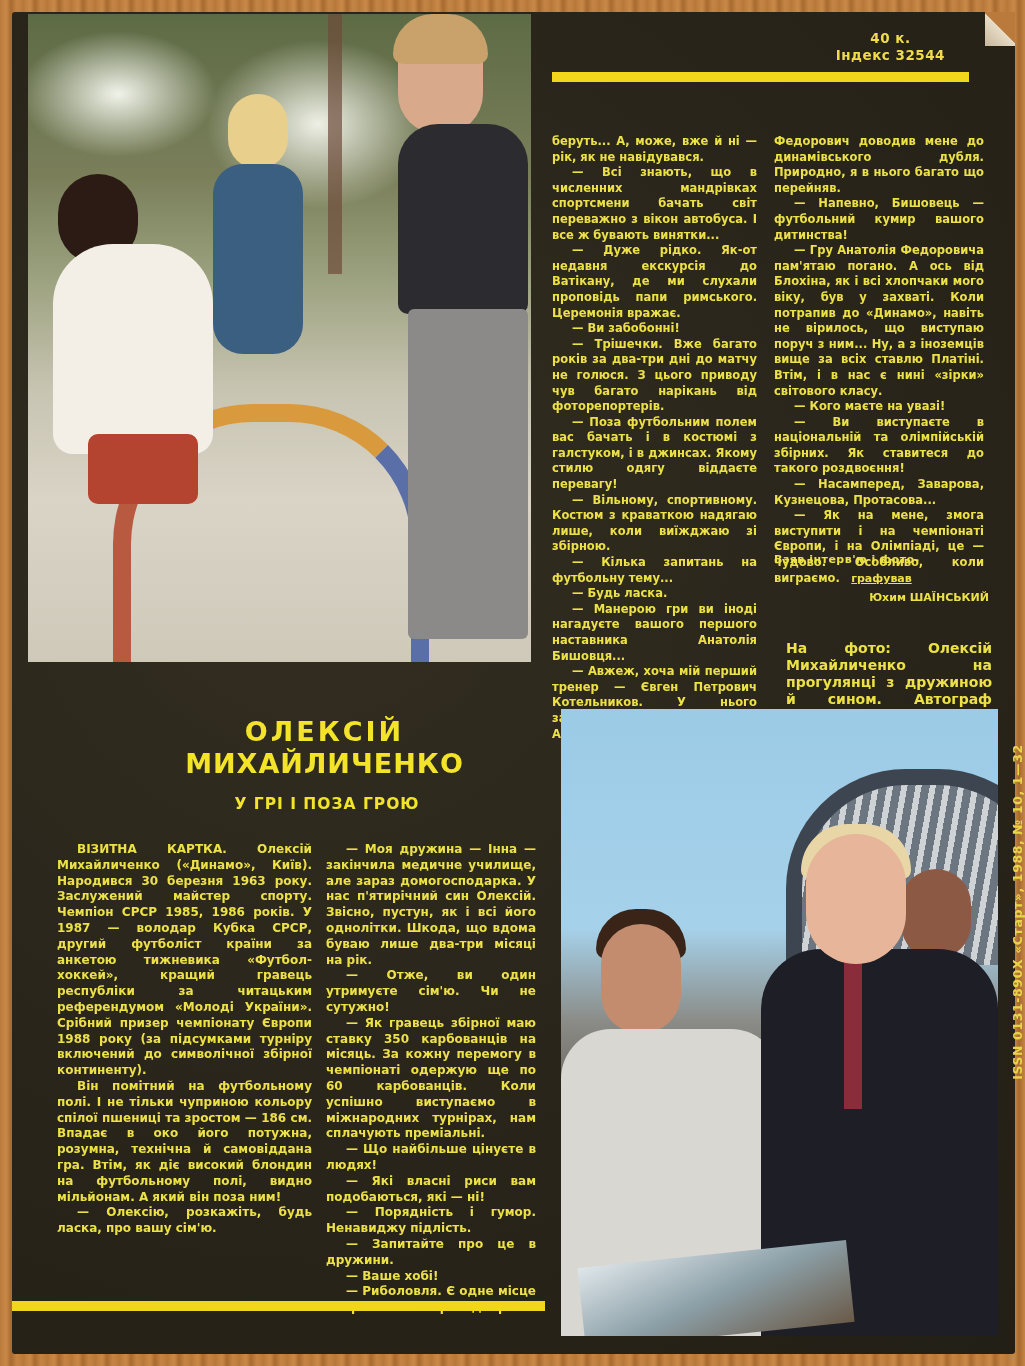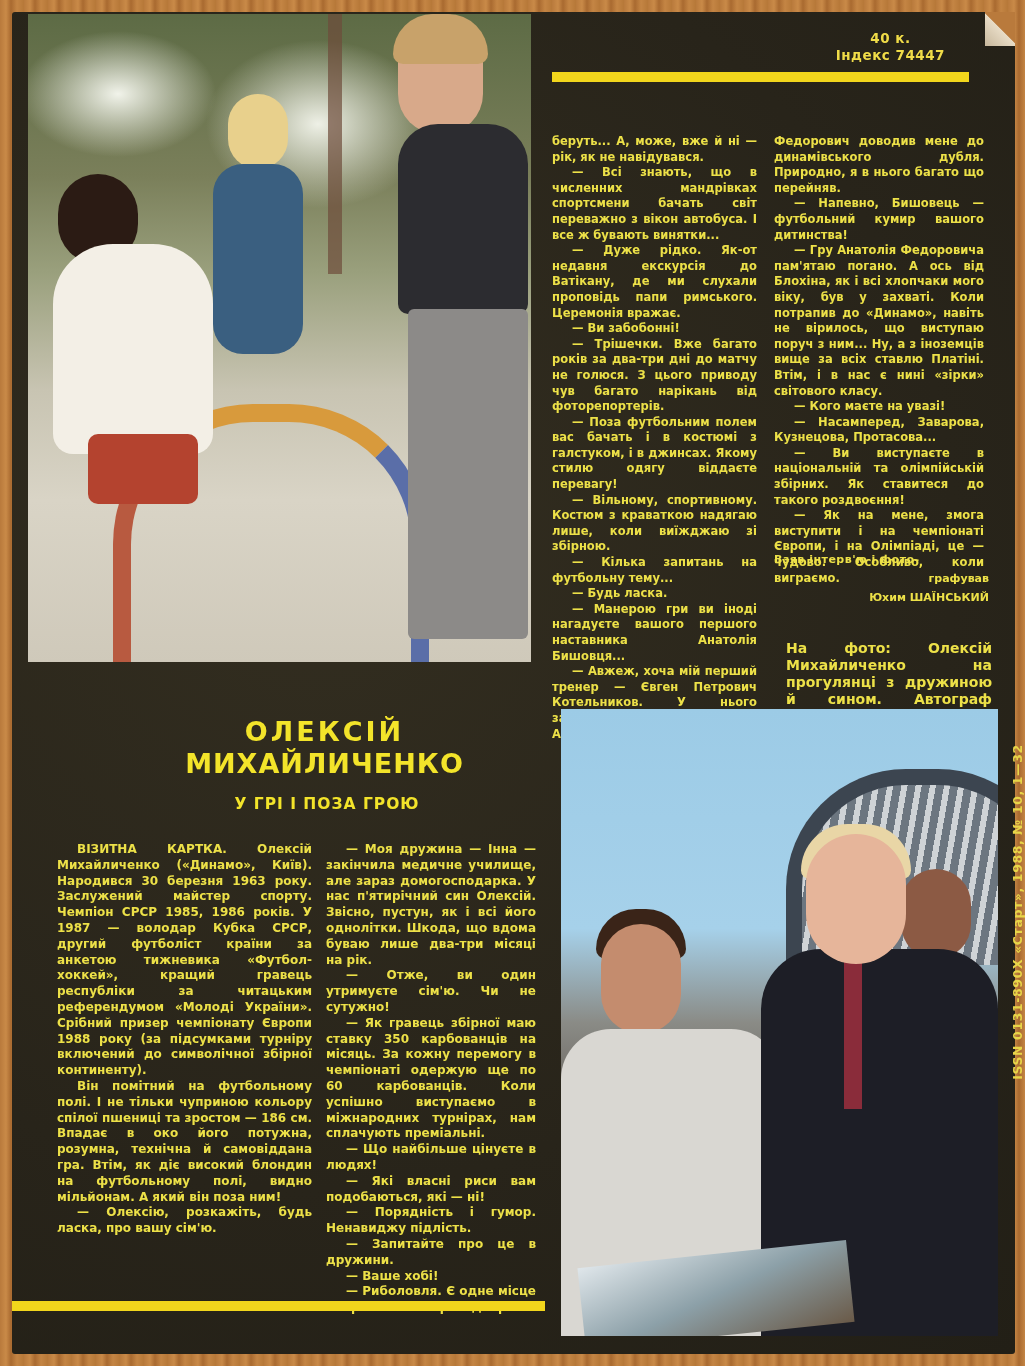--- a/index.html
+++ b/index.html
@@ -60,21 +60,21 @@
   .yellow-rule { position:absolute; height:10px; background:#f2d61c; }
 
   .price { position:absolute; right:70px; top:18px; text-align:center; font-weight:bold; font-size:13.5px; line-height:17px; color:#f0dc48; letter-spacing:0.5px; }
 
   .col { position:absolute; font-weight:bold; font-size:11.5px; line-height:15.6px; color:#ede148; text-align:justify; }
   .col p { margin:0; text-indent:20px; }
   .col p.noindent { text-indent:0; }
 
   .credits { position:absolute; left:762px; top:538px; width:215px; font-weight:bold; font-size:11px; line-height:19px; color:#ede148; }
   .credits .l1 { text-align:left; letter-spacing:0.5px; }
-  .credits .l2 { text-align:right; }
+  .credits .l2 { text-align:center;text-decoration:underline; }
   .credits .l3 { text-align:right; }
   .caption { position:absolute; left:774px; top:628px; width:206px; font-weight:bold; font-size:14px; line-height:17px; color:#ede148; text-align:justify; }
 
   .headline { position:absolute; left:170px; top:704px; width:285px; text-align:center; color:#f3e42a; font-weight:bold; }
   .headline .first { font-size:27px; letter-spacing:3px; line-height:32px; }
   .headline .last { font-size:27px; letter-spacing:1px; line-height:32px; }
   .subhead { position:absolute; left:195px; top:783px; width:240px; text-align:center; color:#f3e42a; font-weight:bold; font-size:15.5px; letter-spacing:1px; }
 
   .spine { position:absolute; left:990px; top:700px; width:30px; height:400px; }
   .spine span { position:absolute; left:15px; top:200px; transform: translate(-50%,-50%) rotate(-90deg); white-space:nowrap; font-weight:bold; font-size:12.5px; color:#e8d648; letter-spacing:0.6px; }
@@ -94,21 +94,21 @@
     <div class="child-head"></div>
     <div class="child"></div>
     <div class="man-head"></div>
     <div class="man-hair"></div>
     <div class="man-shirt"></div>
     <div class="man-pants"></div>
   </div>
 
   <div class="price">
     <div>40 к.</div>
-    <div>Індекс 74447</div>
+    <div>Індекс 32544</div>
   </div>
 
   <div class="yellow-rule" style="left:540px; top:60px; width:417px;"></div>
 
   <div class="col" style="left:540px; top:122px; width:205px;">
     <p class="noindent">беруть... А, може, вже й ні — рік, як не навідувався.</p>
     <p>— Всі знають, що в численних мандрівках спортсмени бачать світ переважно з вікон автобуса. І все ж бувають винятки...</p>
     <p>— Дуже рідко. Як-от недавня екскурсія до Ватікану, де ми слухали проповідь папи римського. Церемонія вражає.</p>
     <p>— Ви забобонні!</p>
     <p>— Трішечки. Вже багато років за два-три дні до матчу не голюся. З цього приводу чув багато нарікань від фоторепортерів.</p>
@@ -118,22 +118,22 @@
     <p>— Будь ласка.</p>
     <p>— Манерою гри ви іноді нагадуєте вашого першого наставника Анатолія Бишовця...</p>
     <p>— Авжеж, хоча мій перший тренер — Євген Петрович Котельников. У нього займався цілий рік. А Анатолій</p>
   </div>
 
   <div class="col" style="left:762px; top:122px; width:210px;">
     <p class="noindent">Федорович доводив мене до динамівського дубля. Природно, я в нього багато що перейняв.</p>
     <p>— Напевно, Бишовець — футбольний кумир вашого дитинства!</p>
     <p>— Гру Анатолія Федоровича пам'ятаю погано. А ось від Блохіна, як і всі хлопчаки мого віку, був у захваті. Коли потрапив до «Динамо», навіть не вірилось, що виступаю поруч з ним... Ну, а з іноземців вище за всіх ставлю Платіні. Втім, і в нас є нині «зірки» світового класу.</p>
     <p>— Кого маєте на увазі!</p>
+    <p>— Ви виступаєте в національній та олімпійській збірних. Як ставитеся до такого роздвоєння!</p>
     <p>— Насамперед, Заварова, Кузнецова, Протасова...</p>
-    <p>— Ви виступаєте в національній та олімпійській збірних. Як ставитеся до такого роздвоєння!</p>
     <p>— Як на мене, змога виступити і на чемпіонаті Європи, і на Олімпіаді, це — чудово. Особливо, коли виграємо.</p>
   </div>
 
   <div class="credits">
     <div class="l1">Взяв інтерв'ю і фото-</div>
     <div class="l2">графував</div>
     <div class="l3">Юхим ШАЇНСЬКИЙ</div>
   </div>
 
   <div class="caption">На фото: Олексій Михайличенко на прогулянці з дружиною й сином. Автограф болільникові.</div>

